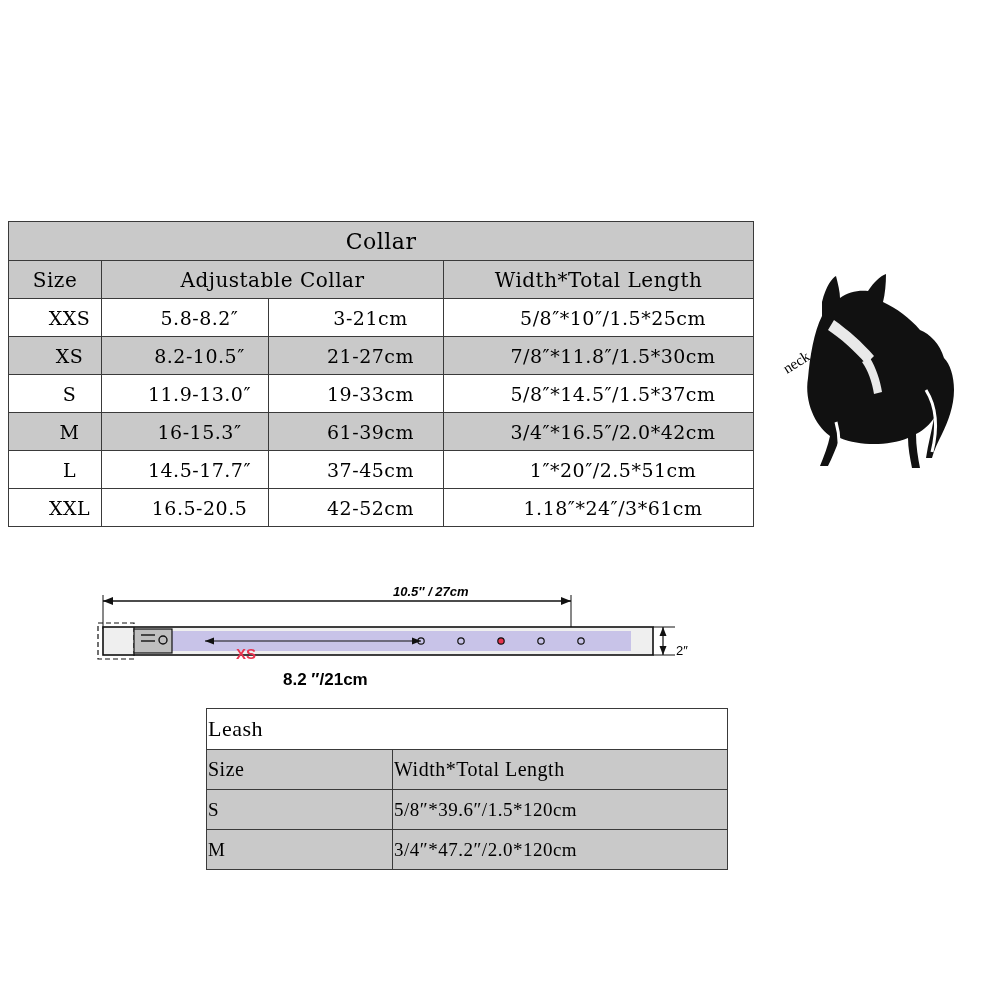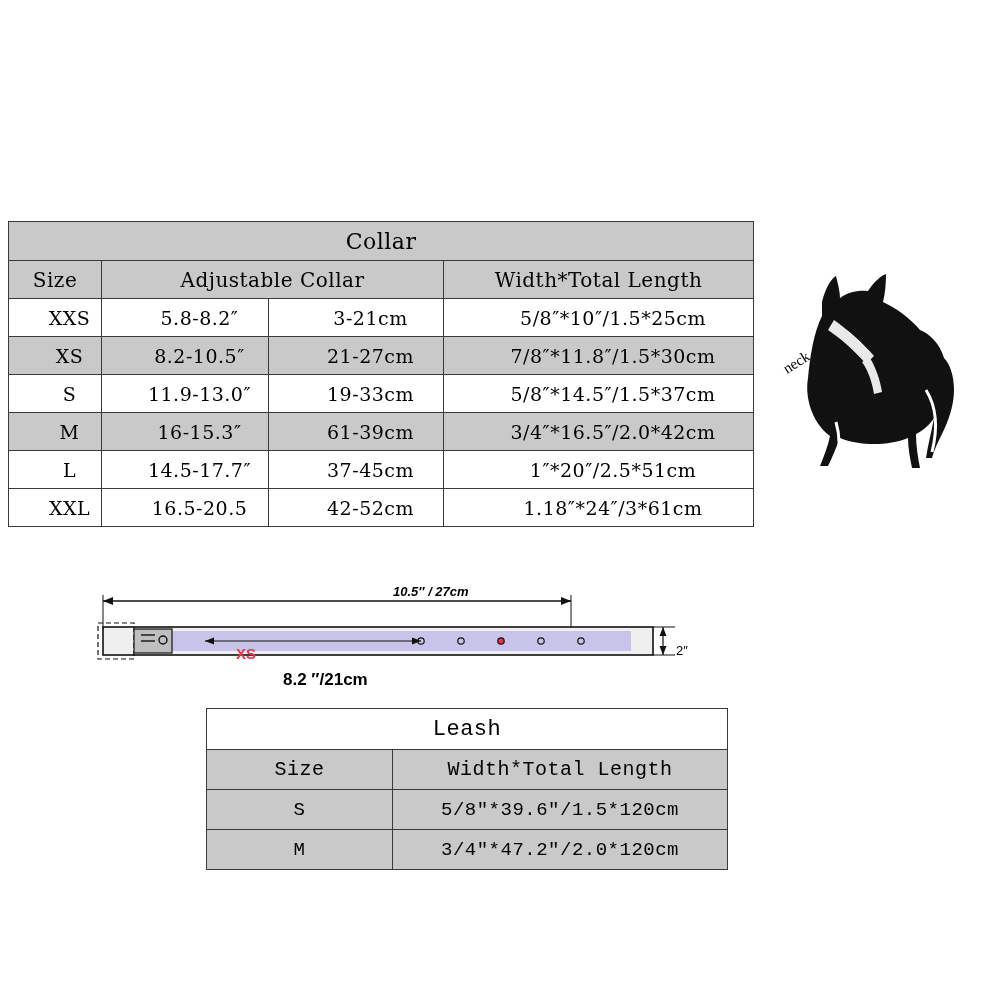--- a/index.html
+++ b/index.html
@@ -122,23 +122,22 @@
   #leash-table {
     position: absolute;
     left: 206px;
     top: 708px;
     width: 521px;
     border-collapse: collapse;
     table-layout: fixed;
   }
   #leash-table td {
     border: 1px solid #3a3a3a;
-    text-align: center;
     vertical-align: middle;
-    font-family: Liberation Mono, monospace;
+    font-family: Liberation Serif, serif;
     letter-spacing: 0.5px;
     margin-left: 12px;
   }
   #leash-table .title-row td {
     height: 38px;
     font-size: 22px;
     background: #ffffff;
   }
   #leash-table .head-row td {
     height: 37px;

